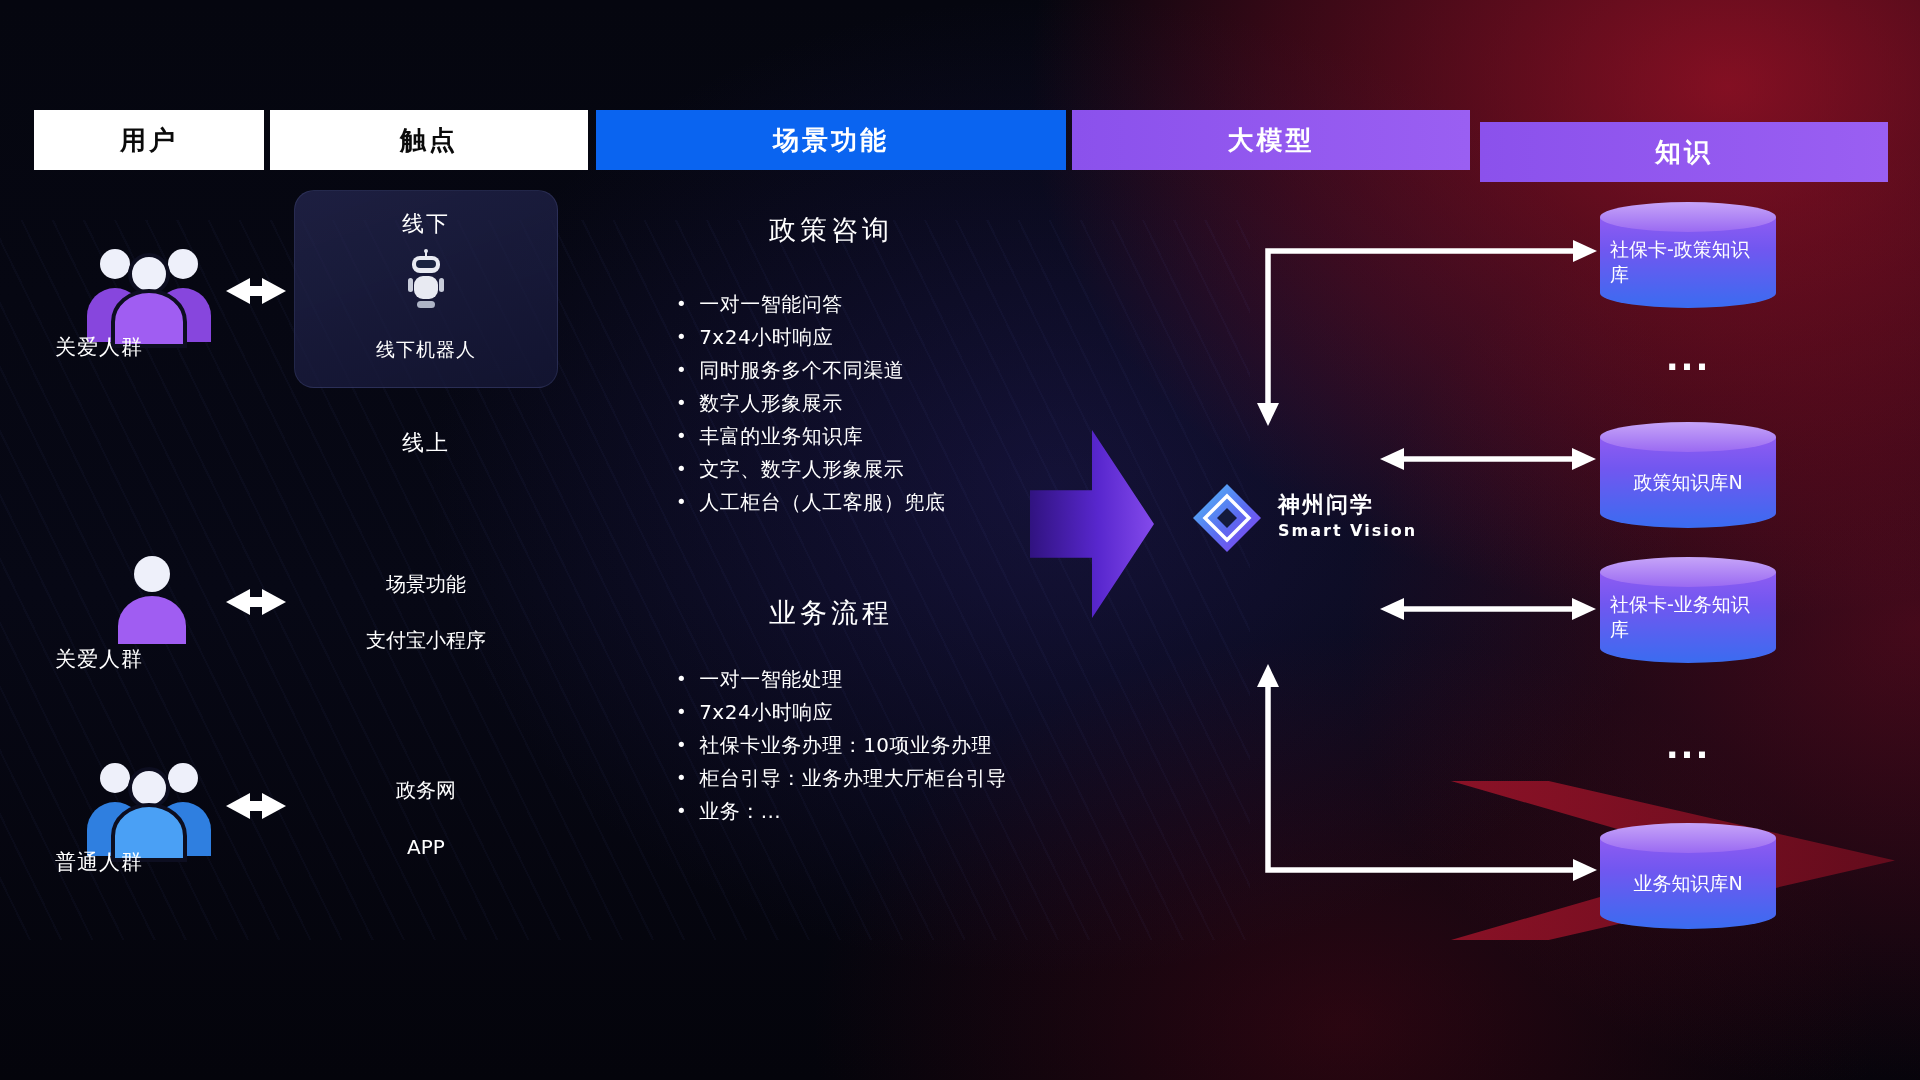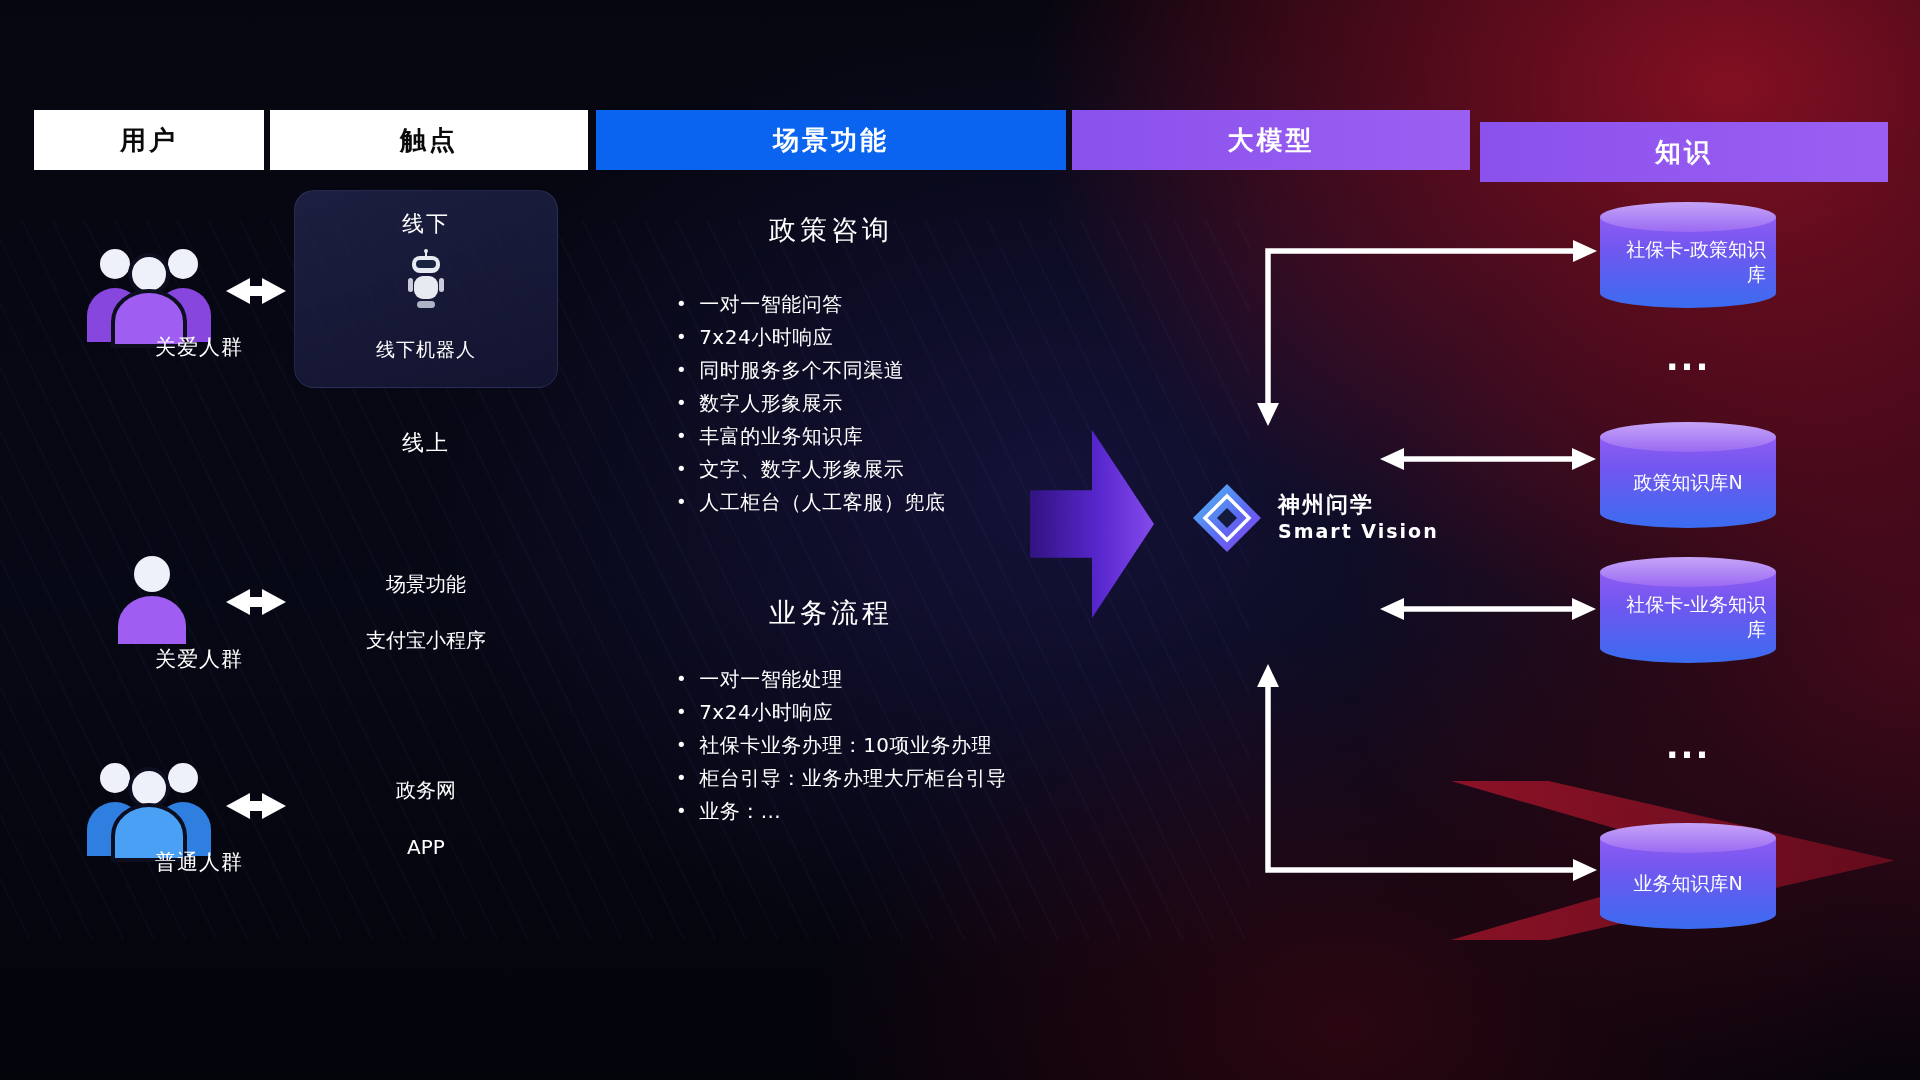--- a/index.html
+++ b/index.html
@@ -35,21 +35,21 @@
     display:flex; align-items:center; justify-content:center;
     font-size:26px; font-weight:bold; letter-spacing:3px;
   }
   .hdr.white { background:#fff; color:#0a0a0a; }
   .hdr.blue  { background:var(--header-blue,#0a64f0); color:#fff; }
   .hdr.purple{ background:linear-gradient(90deg, var(--header-purple,#8b51ec), #9a5ff2); color:#fff; }
 
   
   .txt { position:absolute; z-index:3; text-align:center; }
 
-  .user-label { position:absolute; z-index:3; width:188px; left:55px; text-align:right; font-size:21px; letter-spacing:1px; }
+  .user-label { position:absolute; z-index:3; width:188px; left:55px; text-align:left; font-size:21px; letter-spacing:1px; }
 
   .offline-card {
     position:absolute; left:294px; top:190px; width:264px; height:198px; z-index:3;
     background:linear-gradient(160deg, rgba(44,46,94,0.62), rgba(20,22,52,0.85));
     border:1px solid rgba(160,170,255,0.12); border-radius:20px;
   }
   .offline-card .card-title { position:absolute; top:18px; left:0; width:100%; text-align:center; font-size:22px; letter-spacing:2px; }
   .offline-card .robot-wrap { position:absolute; top:58px; left:0; width:100%; display:flex; justify-content:center; }
   .offline-card .card-sub { position:absolute; top:146px; left:0; width:100%; text-align:center; font-size:19px; letter-spacing:1px; }
 
@@ -61,31 +61,31 @@
   .big-arrow {
     position:absolute; left:1030px; top:430px; width:124px; height:188px; z-index:2;
     background:linear-gradient(90deg,#321384 0%,#5c28d6 55%,#8a4df5 100%);
     clip-path:polygon(0 32%, 50% 32%, 50% 0, 100% 50%, 50% 100%, 50% 68%, 0 68%);
     opacity:.95;
   }
 
   .logo-wrap { position:absolute; left:1190px; top:481px; z-index:4; display:flex; }
   .logo-text { margin-left:14px; padding-top:9px; }
   .logo-name { font-size:22px; font-weight:bold; letter-spacing:2px; line-height:30px; }
-  .logo-sub  { font-size:19px; font-weight:bold; letter-spacing:2px; line-height:22px; }
+  .logo-sub  { font-size:16px; font-weight:bold; letter-spacing:2px; line-height:22px; }
 
   
   .cyl { position:absolute; left:1600px; width:176px; height:106px; z-index:3; }
   .cyl .cyl-top  { position:absolute; left:0; top:0; width:100%; height:30px; border-radius:50%;
                    background:linear-gradient(180deg, var(--cylinder-top,#c6a4f8), #9a6af2); z-index:2; }
   .cyl .cyl-body { position:absolute; left:0; top:15px; width:100%; height:91px;
                    background:linear-gradient(180deg,#8f5cf2 0%,#7157f0 35%, var(--cylinder-bottom,#3a6cf0) 100%);
                    border-radius:0 0 88px 88px / 0 0 15px 15px; }
   .cyl .cyl-label { position:absolute; z-index:3; left:0; top:16px; width:100%; height:88px;
-                    display:flex; align-items:center; justify-content:center; text-align:right;
+                    display:flex; align-items:center; justify-content:center; text-align:left;
                     font-size:19px; line-height:1.3; padding:0 10px; }
 
   .dots { position:absolute; left:1600px; width:176px; text-align:center; font-size:34px; font-weight:bold; letter-spacing:2px; z-index:3; line-height:20px; }
 
   .arrows-overlay { position:absolute; inset:0; z-index:2; pointer-events:none; }
 
   svg { display:block; }
 </style>
 </head>
 <body>

